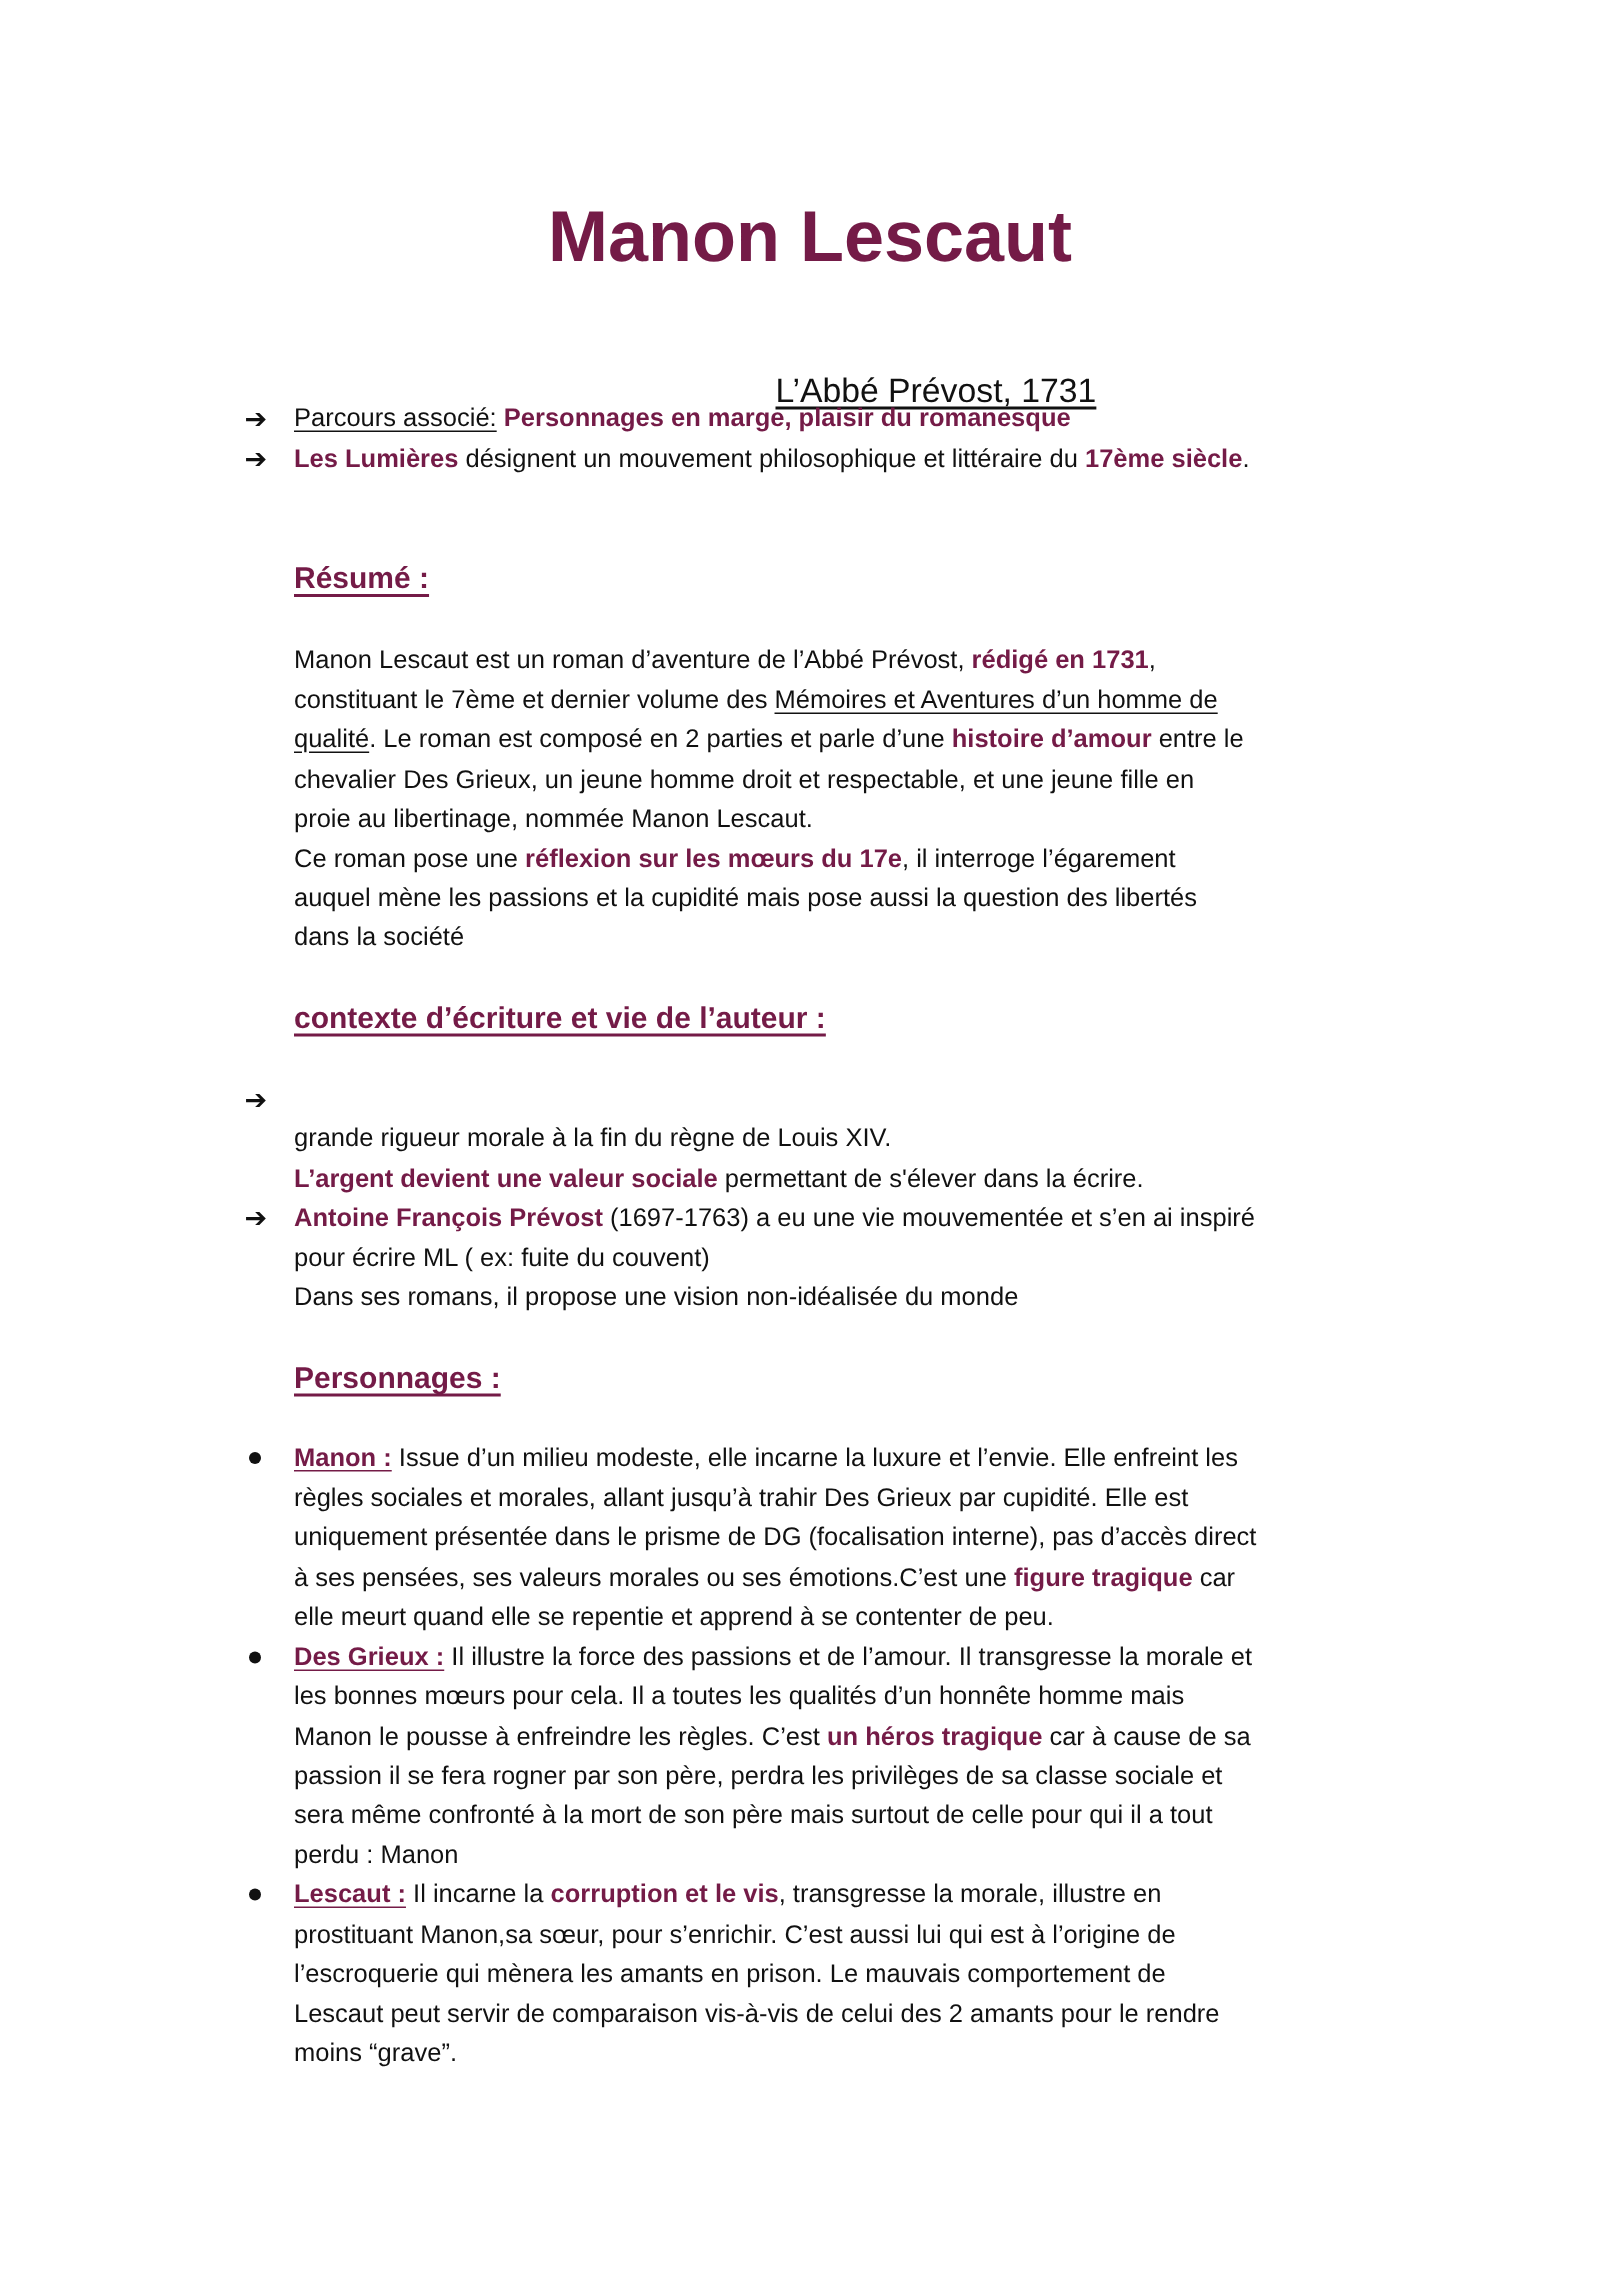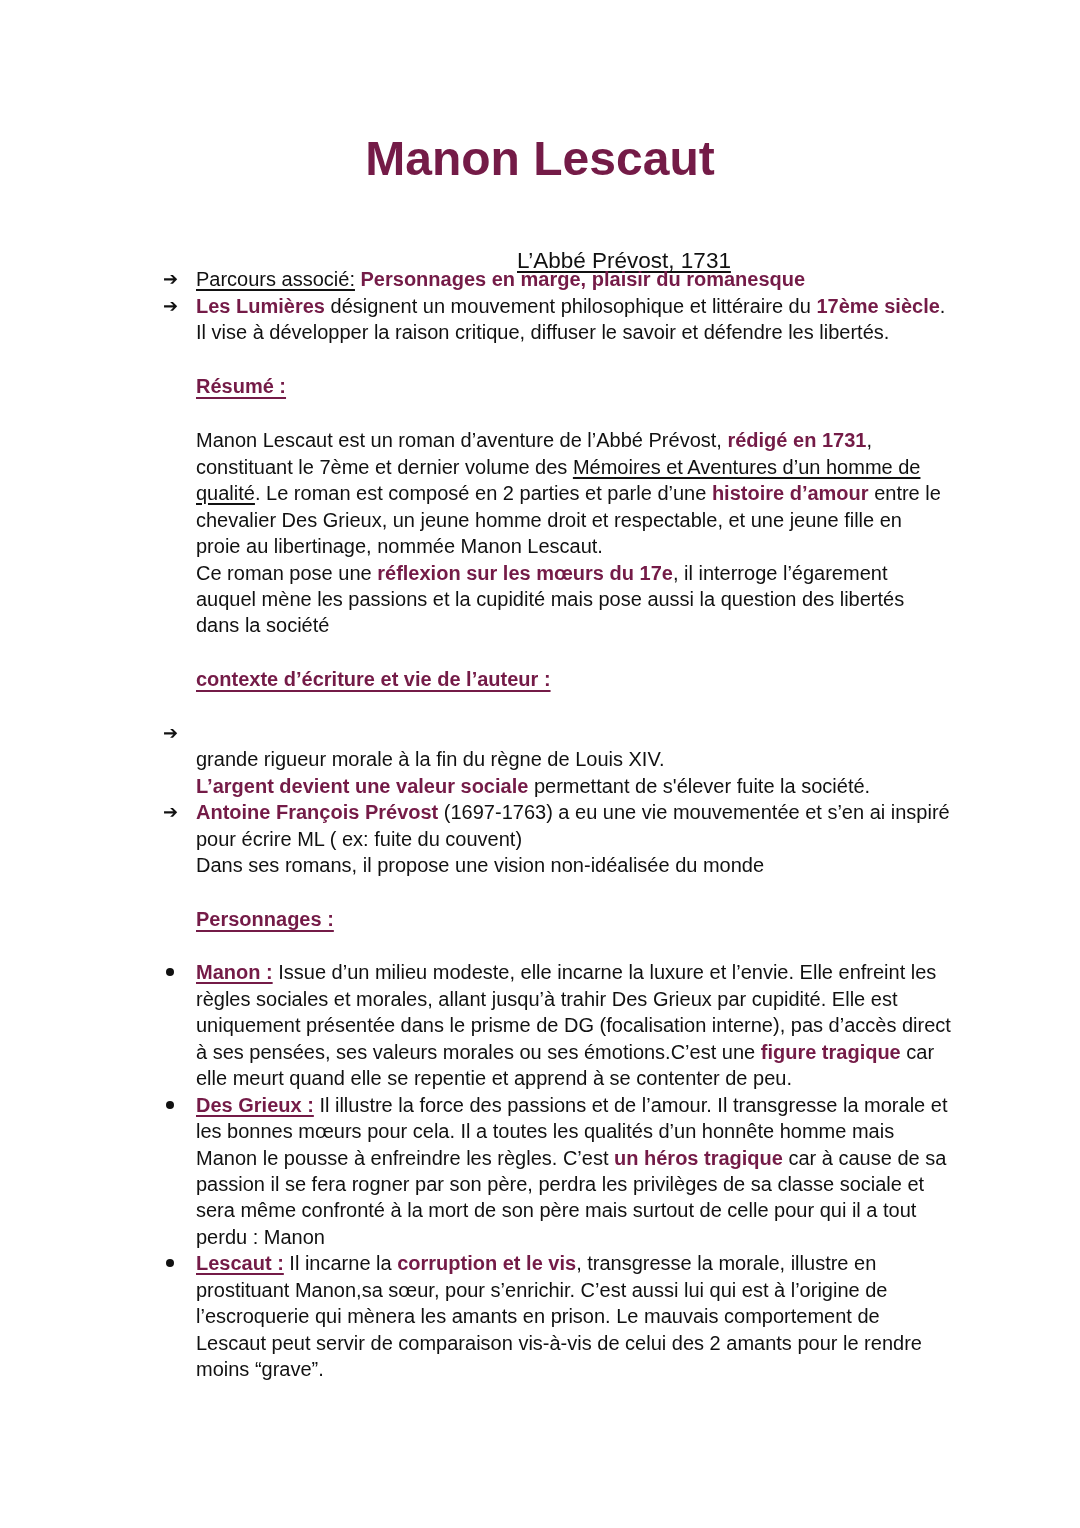--- a/index.html
+++ b/index.html
@@ -10,21 +10,21 @@
   .page { position: absolute; left: 0; top: 0; width: 952px; height: 1528px; }
   .title {
     position: absolute; left: 0; width: 1080px; top: 128px; text-align: center;
     font-size: 48px; font-weight: bold; color: #741b47; margin: 0; line-height: 62px;
   }
   .subtitle {
     position: absolute; left: 517px; top: 200px; font-size: 22.5px;
     text-decoration: underline; text-underline-offset: 3px; color: #111; margin-top: 48px;
   }
   .line {
-    position: absolute; left: 196px; font-size: 20px; line-height: 26.3px; white-space: nowrap;
+    position: absolute; left: 196px; font-size: 17px; line-height: 26.3px; white-space: nowrap;
   }
   .marker {
     position: absolute; left: 163px; font-size: 18px; line-height: 26.3px;
   }
   .bullet {
     position: absolute; left: 166px; width: 8px; height: 8px; border-radius: 50%; background: #111;
   }
   .accent { color: #741b47; font-weight: bold; }
   .u { text-decoration: underline; text-underline-offset: 3px; }
   .heading {
@@ -41,38 +41,37 @@
   <div class="subtitle">L’Abbé Prévost, 1731</div>
 
   <span class="marker" style="top:266px">➔</span>
   <div class="line" style="top:266px">
     <span class="u">Parcours associé:</span>
     <span class="accent">Personnages en marge, plaisir du romanesque</span>
   </div>
 
   <span class="marker" style="top:293px">➔</span>
   <div class="line" style="top:293px"><span class="accent">Les Lumières</span><span> désignent un mouvement philosophique et littéraire du </span><span class="accent">17ème siècle</span><span>.</span></div>
-  <div class="line" style="top:319px">Il vise à développer la raison critique, diffuser le savoir et défendre les libertés.</div>
 
   <h2 class="heading" style="top:373px">Résumé :</h2>
 
   <div class="line" style="top:427px"><span>Manon Lescaut est un roman d’aventure de l’Abbé Prévost, </span><span class="accent">rédigé en 1731</span><span>,</span></div>
   <div class="line" style="top:454px"><span>constituant le 7ème et dernier volume des </span><span class="u">Mémoires et Aventures d’un homme de</span></div>
   <div class="line" style="top:480px"><span class="u">qualité</span><span>.  Le roman est composé en 2 parties et parle d’une </span><span class="accent">histoire d’amour</span><span> entre le</span></div>
   <div class="line" style="top:507px">chevalier Des Grieux, un jeune homme droit et respectable, et une jeune fille en</div>
   <div class="line" style="top:533px">proie au libertinage, nommée Manon Lescaut.</div>
   <div class="line" style="top:560px"><span>Ce roman pose une </span><span class="accent">réflexion sur les mœurs du 17e</span><span>, il interroge l’égarement</span></div>
   <div class="line" style="top:586px">auquel mène les passions et la cupidité mais pose aussi la question des libertés</div>
   <div class="line" style="top:612px">dans la société</div>
 
   <h2 class="heading" style="top:666px">contexte d’écriture et vie de l’auteur :</h2>
 
   <span class="marker" style="top:720px">➔</span>
   <div class="line" style="top:746px">grande rigueur morale à la fin du règne de Louis XIV.</div>
-  <div class="line" style="top:773px"><span class="accent">L’argent devient une valeur sociale</span><span> permettant de s'élever fuite la société.</span></div>
+  <div class="line" style="top:773px"><span class="accent">L’argent devient une valeur sociale</span><span> permettant de s'élever dans la écrire.</span></div>
 
   <span class="marker" style="top:799px">➔</span>
   <div class="line" style="top:799px"><span class="accent">Antoine François Prévost</span><span> (1697-1763) a eu une vie mouvementée et s’en ai inspiré</span></div>
   <div class="line" style="top:826px">pour écrire ML ( ex: fuite du couvent)</div>
   <div class="line" style="top:852px">Dans ses romans, il propose une vision non-idéalisée du monde</div>
 
   <h2 class="heading" style="top:906px">Personnages :</h2>
 
   <span class="bullet" style="top:968px"></span>
   <div class="line" style="top:959px"><span class="accent u">Manon :</span><span> Issue d’un milieu modeste, elle incarne la luxure et l’envie. Elle enfreint les</span></div>

